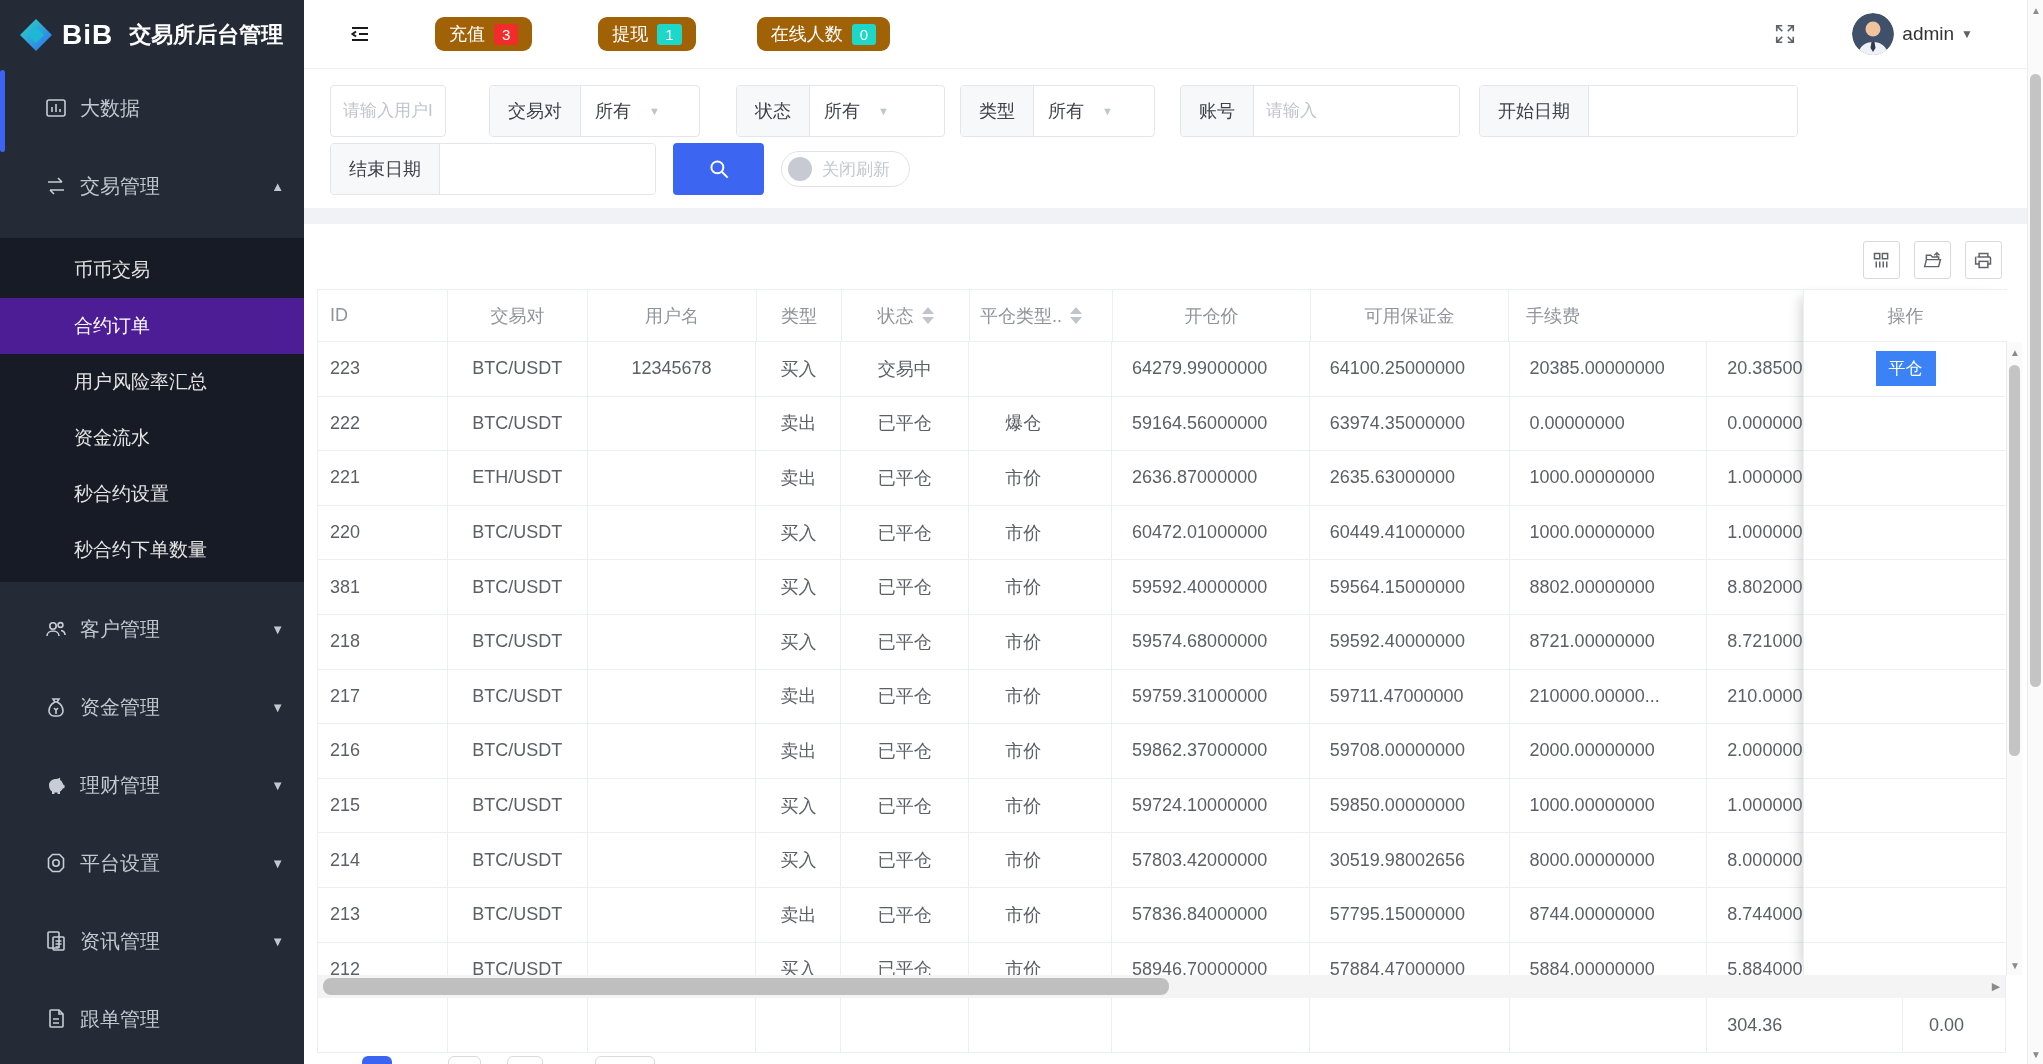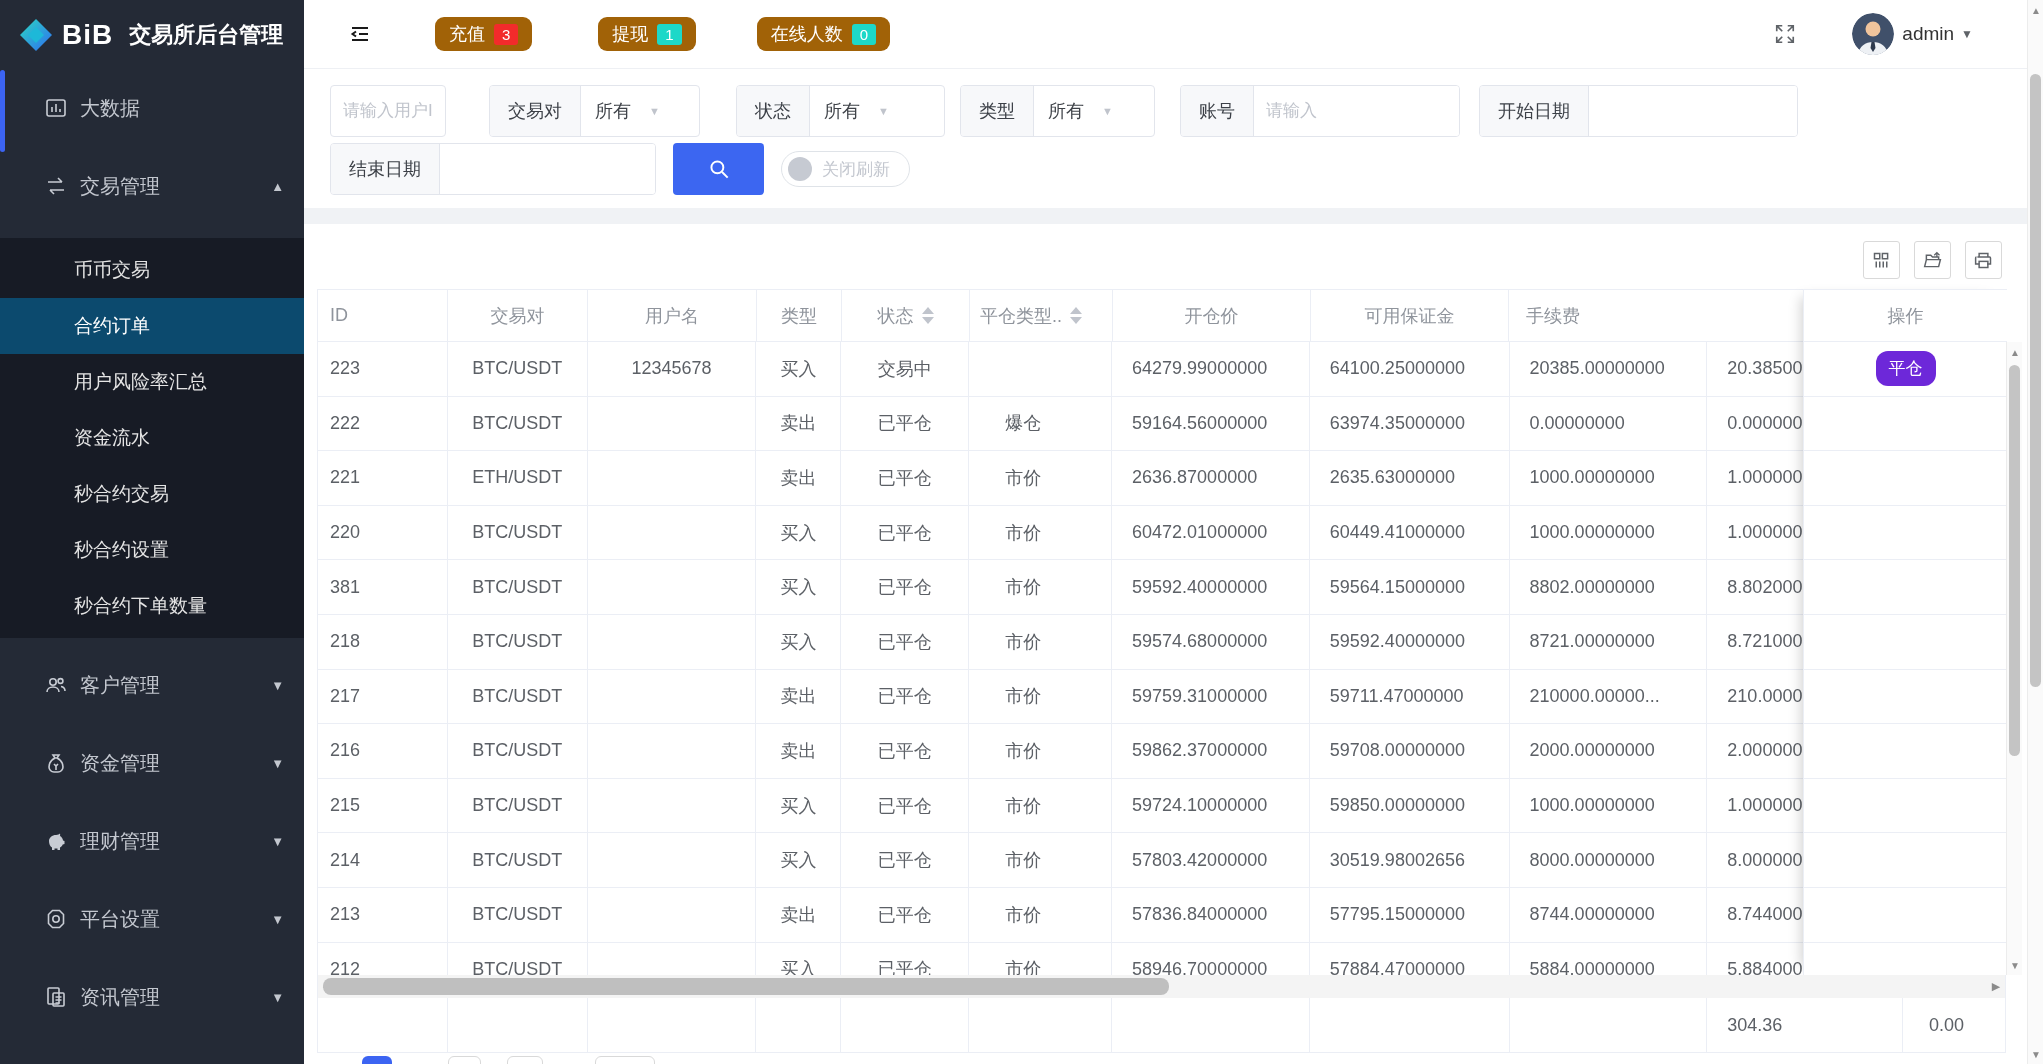--- a/index.html
+++ b/index.html
@@ -12,21 +12,21 @@
   .logo-mark { width:36px; height:36px; flex:0 0 auto; }
   .brand { color:#fff; font-size:28px; font-weight:bold; margin-left:8px; letter-spacing:1px; }
   .app-title { color:#fff; font-size:22px; font-weight:bold; margin-left:16px; }
   .side-indicator { position:absolute; left:0; top:70px; width:5px; height:82px; background:#3c64f2; border-radius:3px; }
   .menu { padding-top:13px; }
   .side-item { height:52px; margin-bottom:26px; display:flex; align-items:center; padding-left:44px; color:#c3c7cf; font-size:20px; cursor:pointer; position:relative; }
   .side-item .s-icon { width:24px; height:24px; margin-right:12px; flex:0 0 auto; color:#c8ccd4; }
   .side-item .caret { position:absolute; right:20px; font-size:13px; color:#c3c7cf; }
   .submenu { background:#171b25; padding:4px 0; margin-top:20px; margin-bottom:21px; }
   .sub-item { height:56px; display:flex; align-items:center; padding-left:74px; color:#e5e5e5; font-size:19px; cursor:pointer; }
-  .sub-item.active { background:#0c4a6e; color:#ffffff; }
+  .sub-item.active { background:#4c1d95; color:#ffffff; }
 
   
   .topbar { position:absolute; left:304px; top:0; width:1739px; height:69px; background:#fff; border-bottom:1px solid #eef0f4; display:flex; align-items:center; }
   .collapse-btn { margin-left:44px; width:24px; height:24px; color:#1a1a1a; cursor:pointer; }
   .top-btn { height:34px; background:#a16207; color:#fff; border:none; border-radius:9px; font-size:18px; display:flex; align-items:center; padding:0 14px; cursor:pointer; font-family:inherit; }
   .top-btn .badge { margin-left:9px; font-size:15px; padding:2px 8px; border-radius:3px; color:#fff; }
   .badge-red { background:#f22b2b; }
   .badge-cyan { background:#1dd8c8; }
   .btn-recharge { margin-left:63px; }
   .btn-withdraw { margin-left:66px; }
@@ -89,21 +89,21 @@
   .sort { display:inline-flex; flex-direction:column; margin-left:8px; line-height:0; }
   .sort i { width:0; height:0; border-left:6px solid transparent; border-right:6px solid transparent; }
   .sort .up { border-bottom:7px solid #c0c4cc; margin-bottom:3px; }
   .sort .dn { border-top:7px solid #c0c4cc; }
 
   
   .op-col { position:absolute; left:1485px; top:0; width:204px; height:686px; background:#fff; border-left:1px solid #ebeef5; box-shadow:-10px 0 12px -8px rgba(0,0,0,0.18); }
   .op-head { height:53px; border-top:1px solid #ebeef5; border-bottom:1px solid #ebeef5; display:flex; align-items:center; justify-content:center; font-size:18px; color:#8f949c; }
   .op-body { height:633px; overflow:hidden; }
   .op-cell { height:54.6px; border-bottom:1px solid #ebeef5; display:flex; align-items:center; justify-content:center; }
-  .op-btn { background:#6d28d9; color:#fff; font-size:17px; border-radius:12px; padding:6px 13px; cursor:pointer; }
+  .op-btn { background:#3b82f6; color:#fff; font-size:17px; border-radius:0; padding:6px 13px; cursor:pointer; }
   .op-btn:empty { display:none; }
 
   
   .hscroll { position:relative; height:23px; background:#f4f4f4; }
   .hs-arrow { position:absolute; top:0; width:18px; height:23px; display:flex; align-items:center; justify-content:center; font-size:11px; color:#8b8b8b; cursor:pointer; }
   .hs-left { left:0; } .hs-right { right:0; }
   .hs-thumb { position:absolute; left:5px; top:3px; width:846px; height:17px; background:#bfbfbf; border-radius:8px; cursor:pointer; }
 
   
   .tfoot { display:flex; height:55px; border-bottom:1px solid #ebeef5; background:#fff; }
@@ -180,23 +180,20 @@
           <span>币币交易</span>
         </div>
         <div class="sub-item active">
           <span>合约订单</span>
         </div>
         <div class="sub-item">
           <span>用户风险率汇总</span>
         </div>
         <div class="sub-item">
           <span>资金流水</span>
-        </div>
-        <div class="sub-item">
-          <span>秒合约交易</span>
         </div>
         <div class="sub-item">
           <span>秒合约设置</span>
         </div>
         <div class="sub-item">
           <span>秒合约下单数量</span>
         </div>
       </div>
 
       <div class="side-item">

